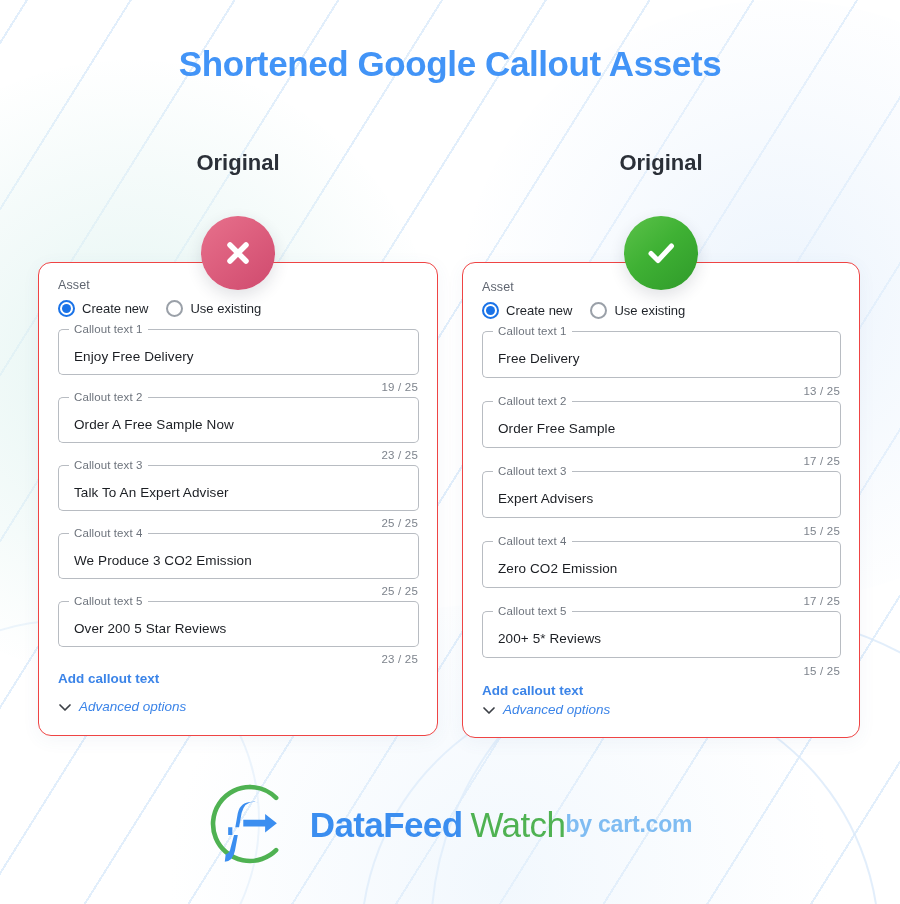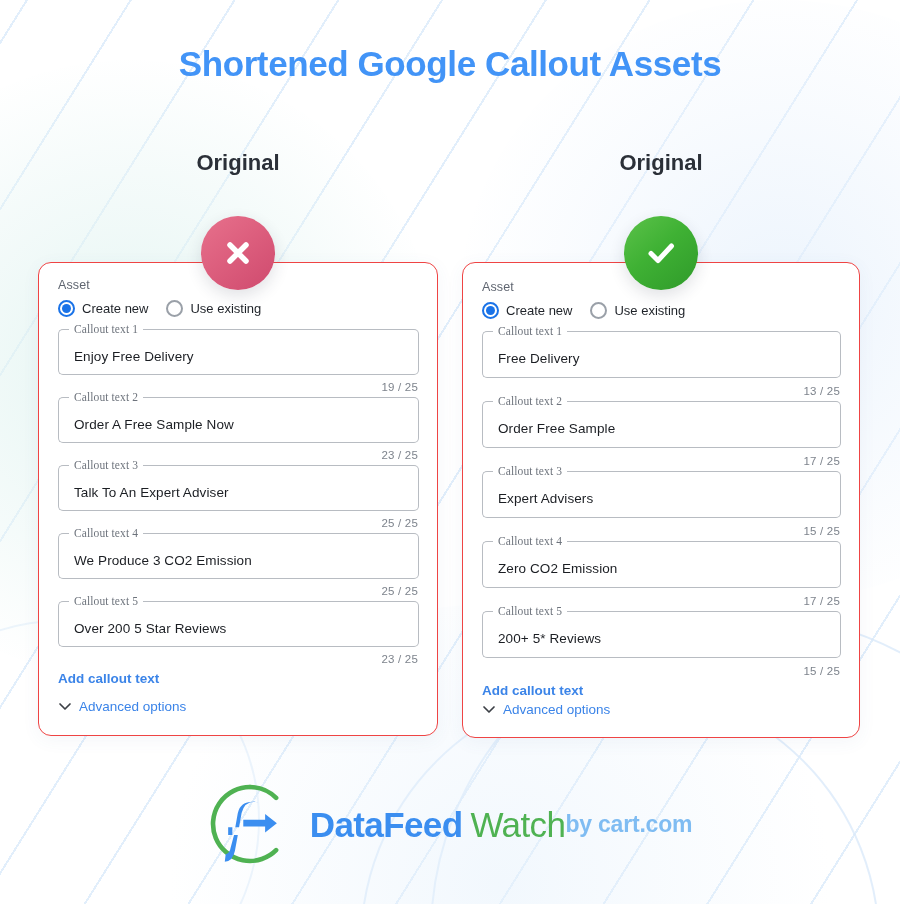--- a/index.html
+++ b/index.html
@@ -191,21 +191,20 @@
     height: 46px;
     margin-bottom: 22px;
   }
   .card.right .mdc-field { height: 47px; margin-bottom: 23px; }
 
   .mdc-outline {
     position: absolute;
     inset: 0;
     display: flex;
     pointer-events: none;
-    font-family: Liberation Serif, serif;
   }
   .ol-lead {
     width: 11px;
     border: 1px solid #b8bcc2;
     border-right: none;
     border-radius: 5px 0 0 5px;
   }
   .ol-notch {
     border-bottom: 1px solid #b8bcc2;
     position: relative;
@@ -248,22 +247,24 @@
     font-weight: 700;
     color: #3b84e8;
     cursor: pointer;
     margin-top: 1px;
   }
   .adv-row {
     position: absolute;
     left: 19px;
     bottom: 21px;
     display: flex;
+    align-items: center;
     gap: 7px;
     cursor: pointer;
+    font-style: italic;
   }
   .card.right .adv-row { bottom: 20px; }
   .chev {
     width: 14px; height: 14px;
     display: block;
   }
   .adv-text {
     font-size: 13.5px;
     color: #3b84e8;
   }

